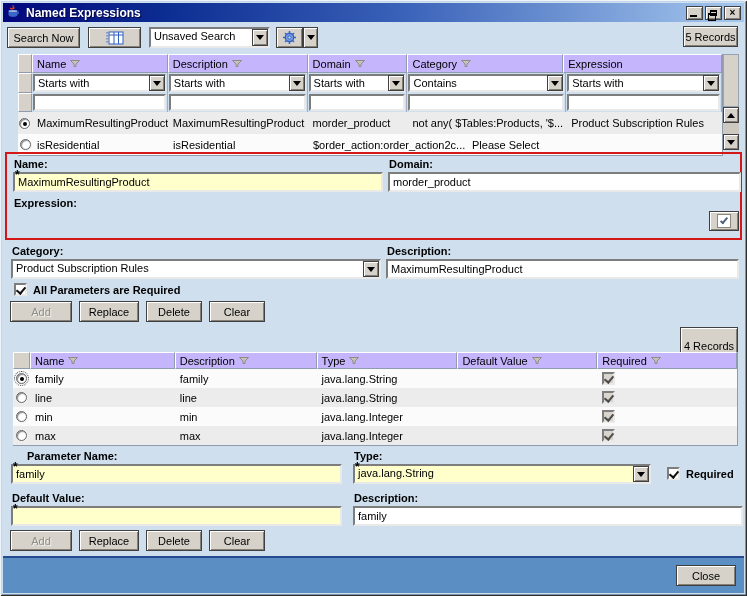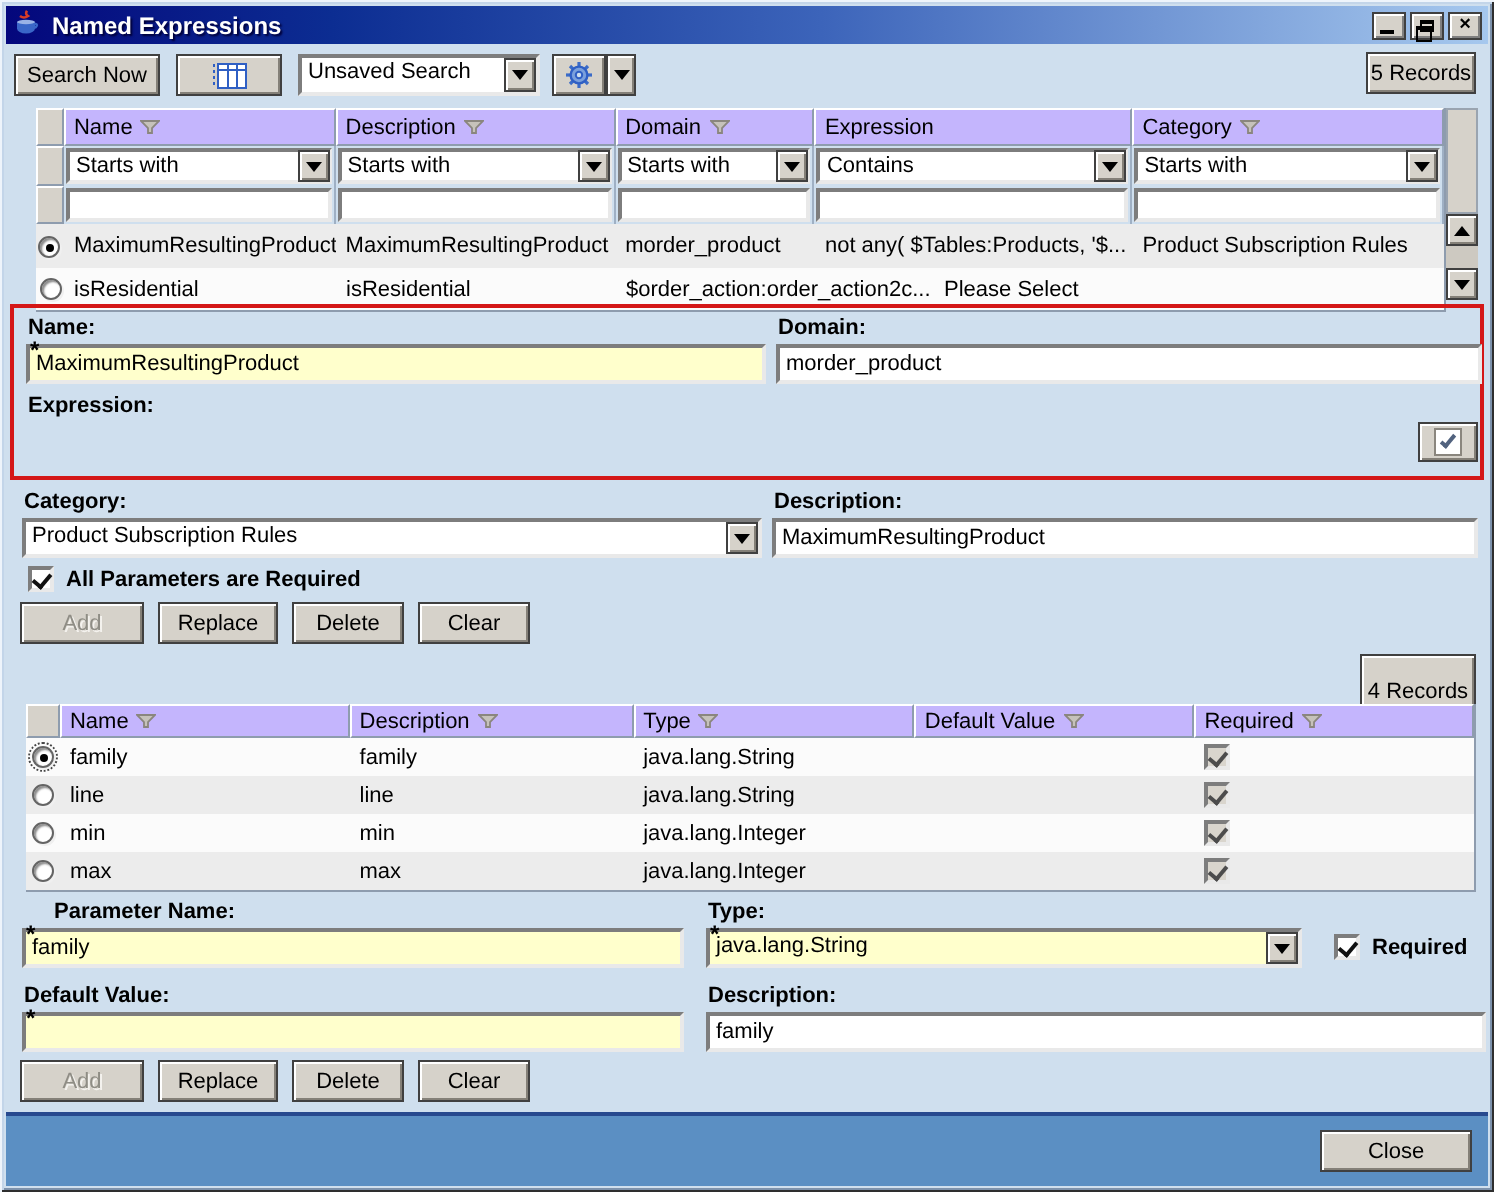--- a/index.html
+++ b/index.html
@@ -166,28 +166,28 @@
         <svg width="10" height="7" viewBox="0 0 10 7">
             <polygon points="0.5,0.5 9.5,0.5 6,4 6,6.5 4,6.5 4,4" fill="#c6c2ba" stroke="#8a867e" stroke-width="0.9"></polygon>
           </svg>
       </div>
       <div class="hcell" style="width:100px; height:19px;">
         <span>Domain</span>
         <svg width="10" height="7" viewBox="0 0 10 7">
             <polygon points="0.5,0.5 9.5,0.5 6,4 6,6.5 4,6.5 4,4" fill="#c6c2ba" stroke="#8a867e" stroke-width="0.9"></polygon>
           </svg>
       </div>
+      <div class="hcell" style="width:156px; height:19px;">
+        <span>Category</span>
+        <svg width="10" height="7" viewBox="0 0 10 7">
+            <polygon points="0.5,0.5 9.5,0.5 6,4 6,6.5 4,6.5 4,4" fill="#c6c2ba" stroke="#8a867e" stroke-width="0.9"></polygon>
+          </svg>
+      </div>
       <div class="hcell" style="width:159px; height:19px;">
         <span>Expression</span>
-      </div>
-      <div class="hcell" style="width:156px; height:19px;">
-        <span>Category</span>
-        <svg width="10" height="7" viewBox="0 0 10 7">
-            <polygon points="0.5,0.5 9.5,0.5 6,4 6,6.5 4,6.5 4,4" fill="#c6c2ba" stroke="#8a867e" stroke-width="0.9"></polygon>
-          </svg>
       </div>
     </div>
 
     <div class="trow">
       <div class="ccell" style="width:14px; height:20px;"></div>
       <div class="fcell" style="width:136px; height:20px;">
         <div class="field" style="width:100%; height:100%; padding-right:18px;">Starts with</div>
         <span class="combo-arrow" style="top:2px; right:2px; bottom:2px;">
             <span class="tri-down"></span>
           </span>
@@ -409,16 +409,16 @@
   </div>
   <span class="lbl abs" style="left:354px; top:492px;">Description:</span>
   <input class="field abs" style="left: 353px; top: 506px; width: 390px; height: 20px;" value="family">
 
   <div class="btn3d disabled abs" style="left:10px; top:530px; width:62px; height:21px;">Add</div>
   <div class="btn3d abs" style="left:79px; top:530px; width:60px; height:21px;">Replace</div>
   <div class="btn3d abs" style="left:146px; top:530px; width:56px; height:21px;">Delete</div>
   <div class="btn3d abs" style="left:209px; top:530px; width:56px; height:21px;">Clear</div>
 
   <div class="bottomband">
-    <div class="btn3d" style="position:absolute; right:8px; top:7px; width:76px; height:21px;">Close</div>
+    <div class="btn3d" style="position:absolute; right:8px; top:7px; width:60px; height:21px;">Close</div>
   </div>
 
 </div>
 
 </body></html>

